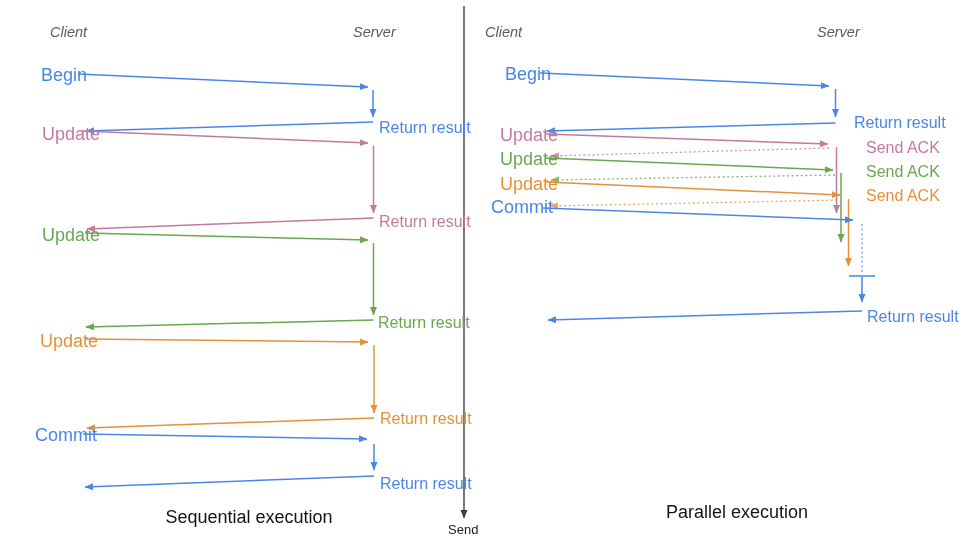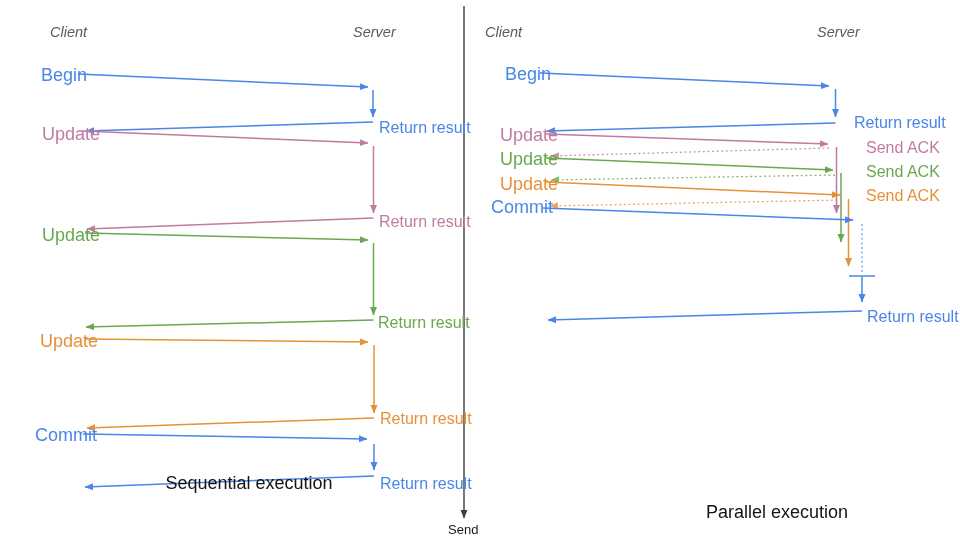--- a/index.html
+++ b/index.html
@@ -120,18 +120,18 @@
   <div class="lbl msg c-green" style="left:500px;top:150px">Update</div>
   <div class="lbl msg c-orange" style="left:500px;top:175px">Update</div>
   <div class="lbl msg c-blue" style="left:491px;top:198px">Commit</div>
 
   <div class="lbl rsp c-blue" style="left:854px;top:114px">Return result</div>
   <div class="lbl rsp c-pink" style="left:866px;top:139px">Send ACK</div>
   <div class="lbl rsp c-green" style="left:866px;top:163px">Send ACK</div>
   <div class="lbl rsp c-orange" style="left:866px;top:187px">Send ACK</div>
   <div class="lbl rsp c-blue" style="left:867px;top:308px">Return result</div>
 
-  <div class="lbl ttl" style="left:139px;top:474px;width:220px">Sequential execution</div>
-  <div class="lbl ttl" style="left:677px;top:503px;width:200px">Parallel execution</div>
+  <div class="lbl ttl" style="left:139px;top:508px;width:220px">Sequential execution</div>
+  <div class="lbl ttl" style="left:637px;top:503px;width:200px">Parallel execution</div>
 
   <div class="lbl time" style="left:448px;top:523px">Send</div>
 
 </div>
 
 </body></html>

